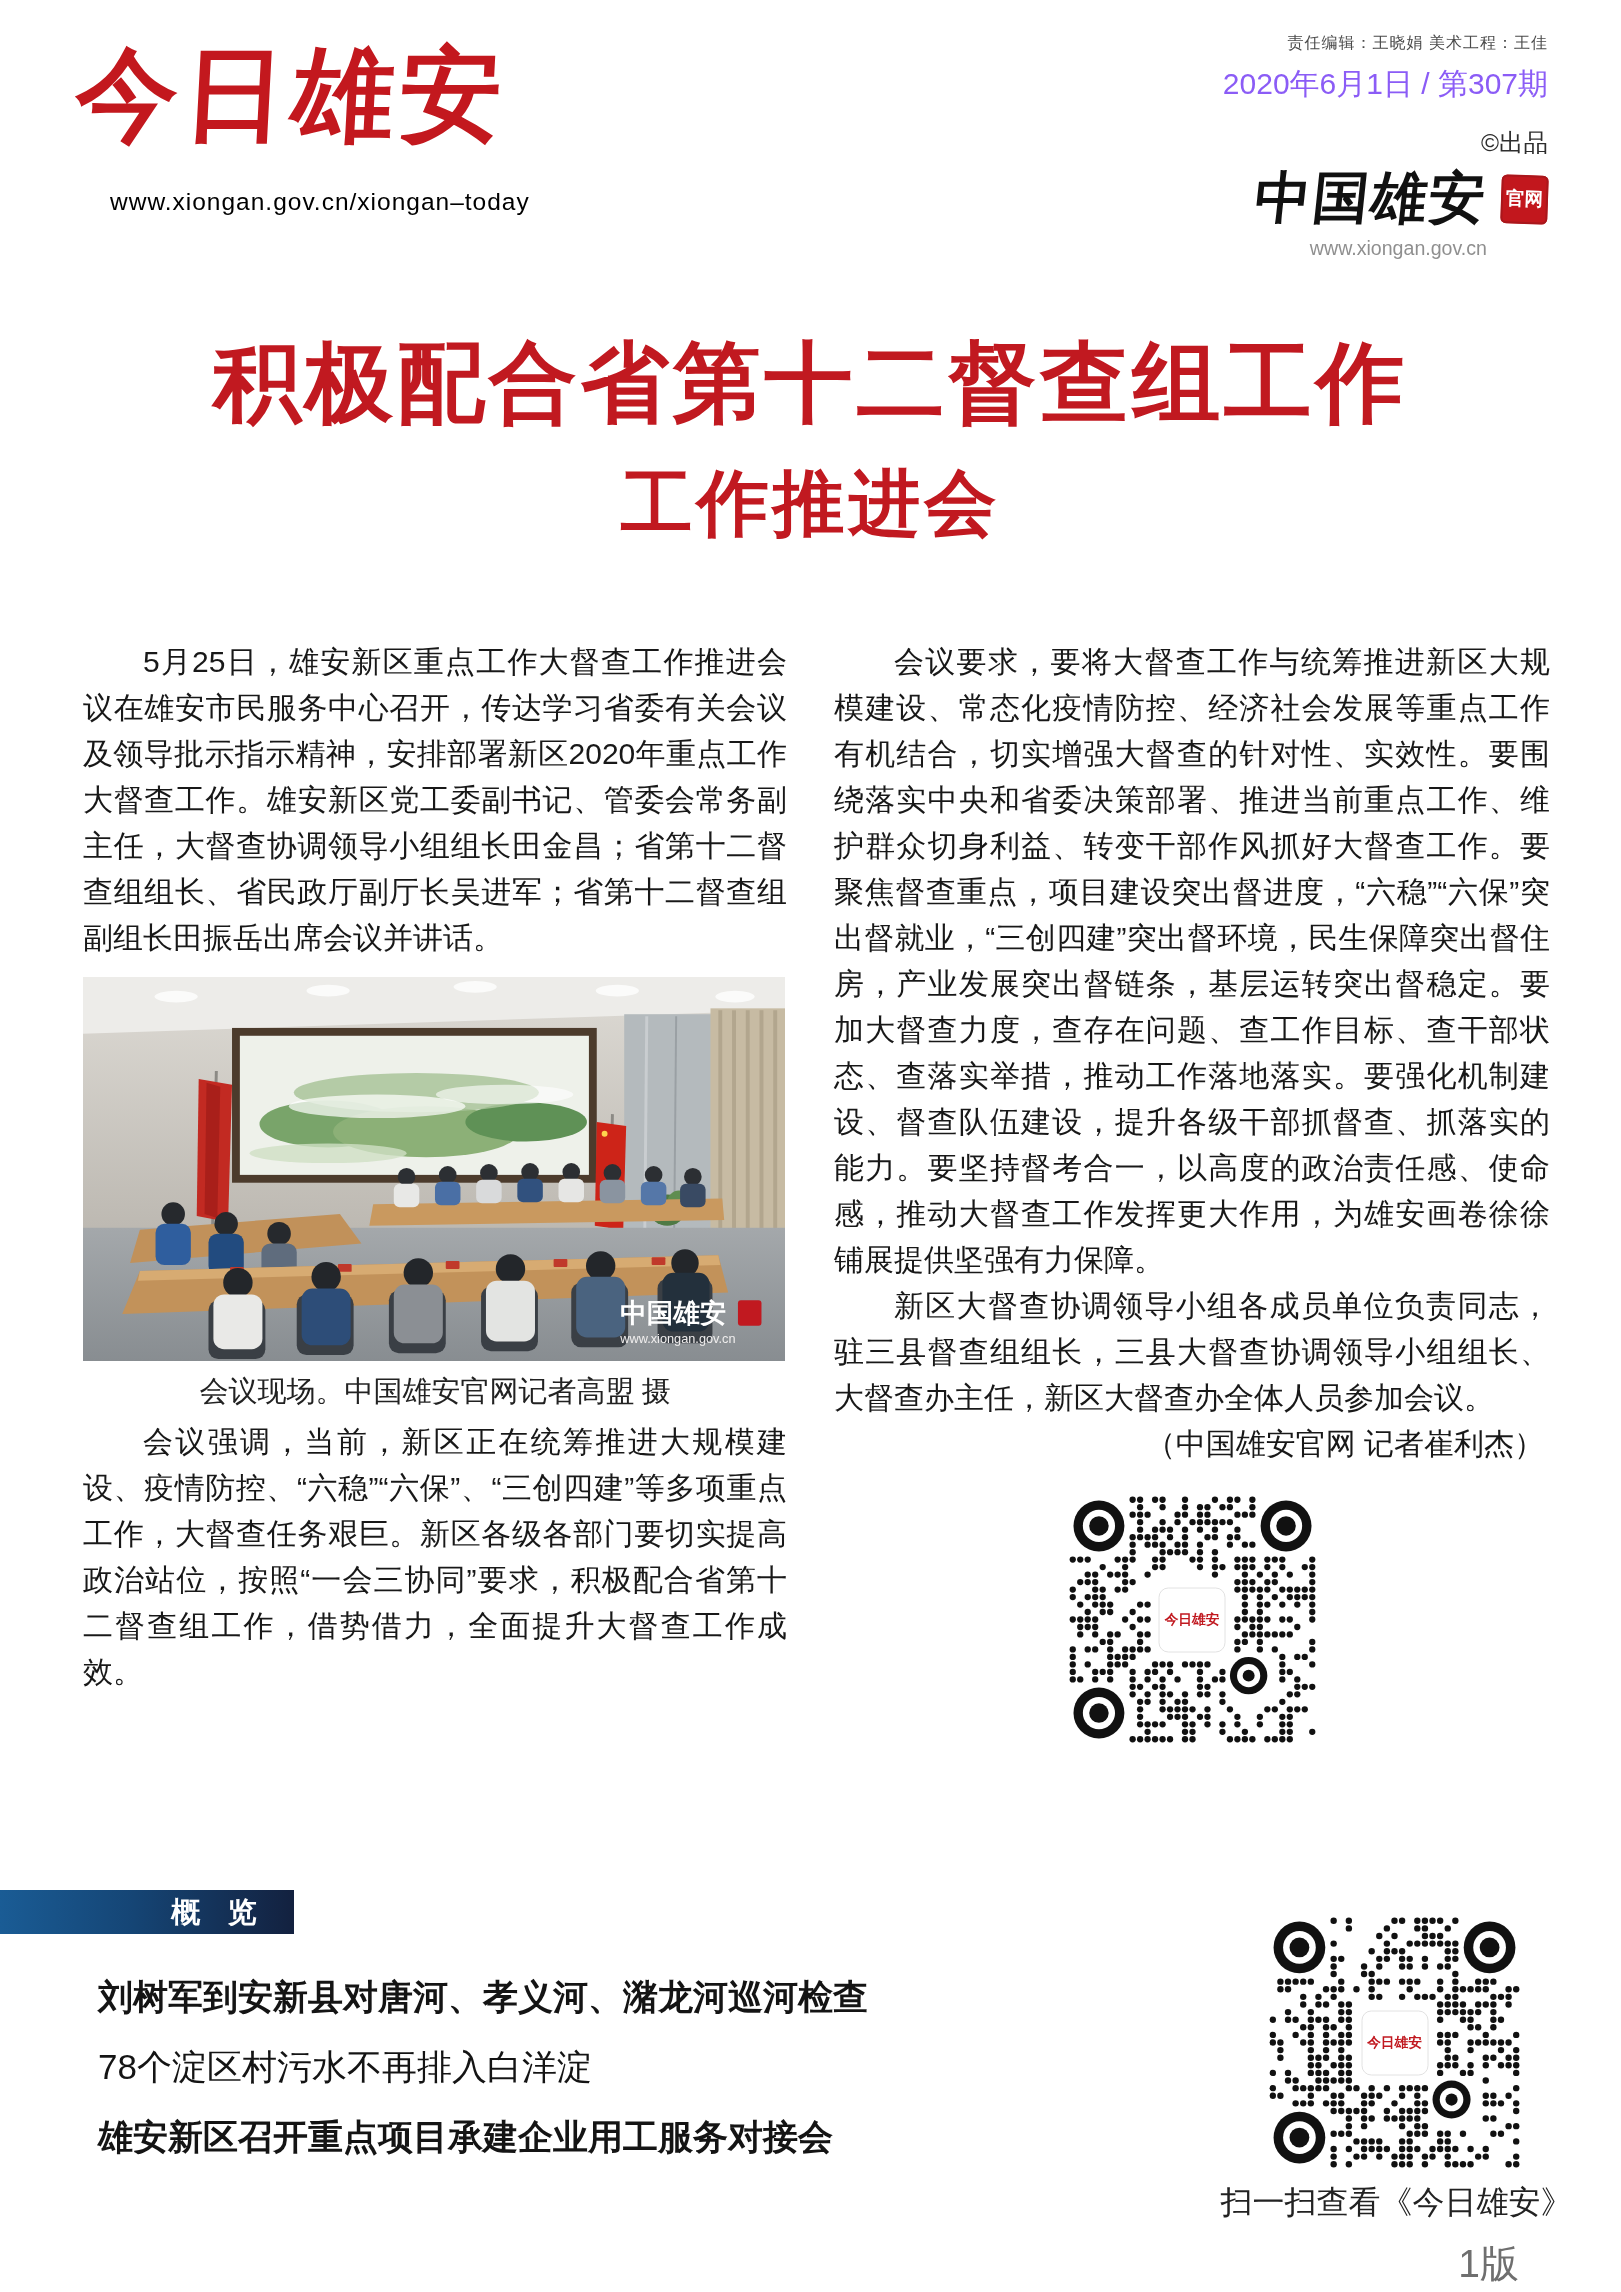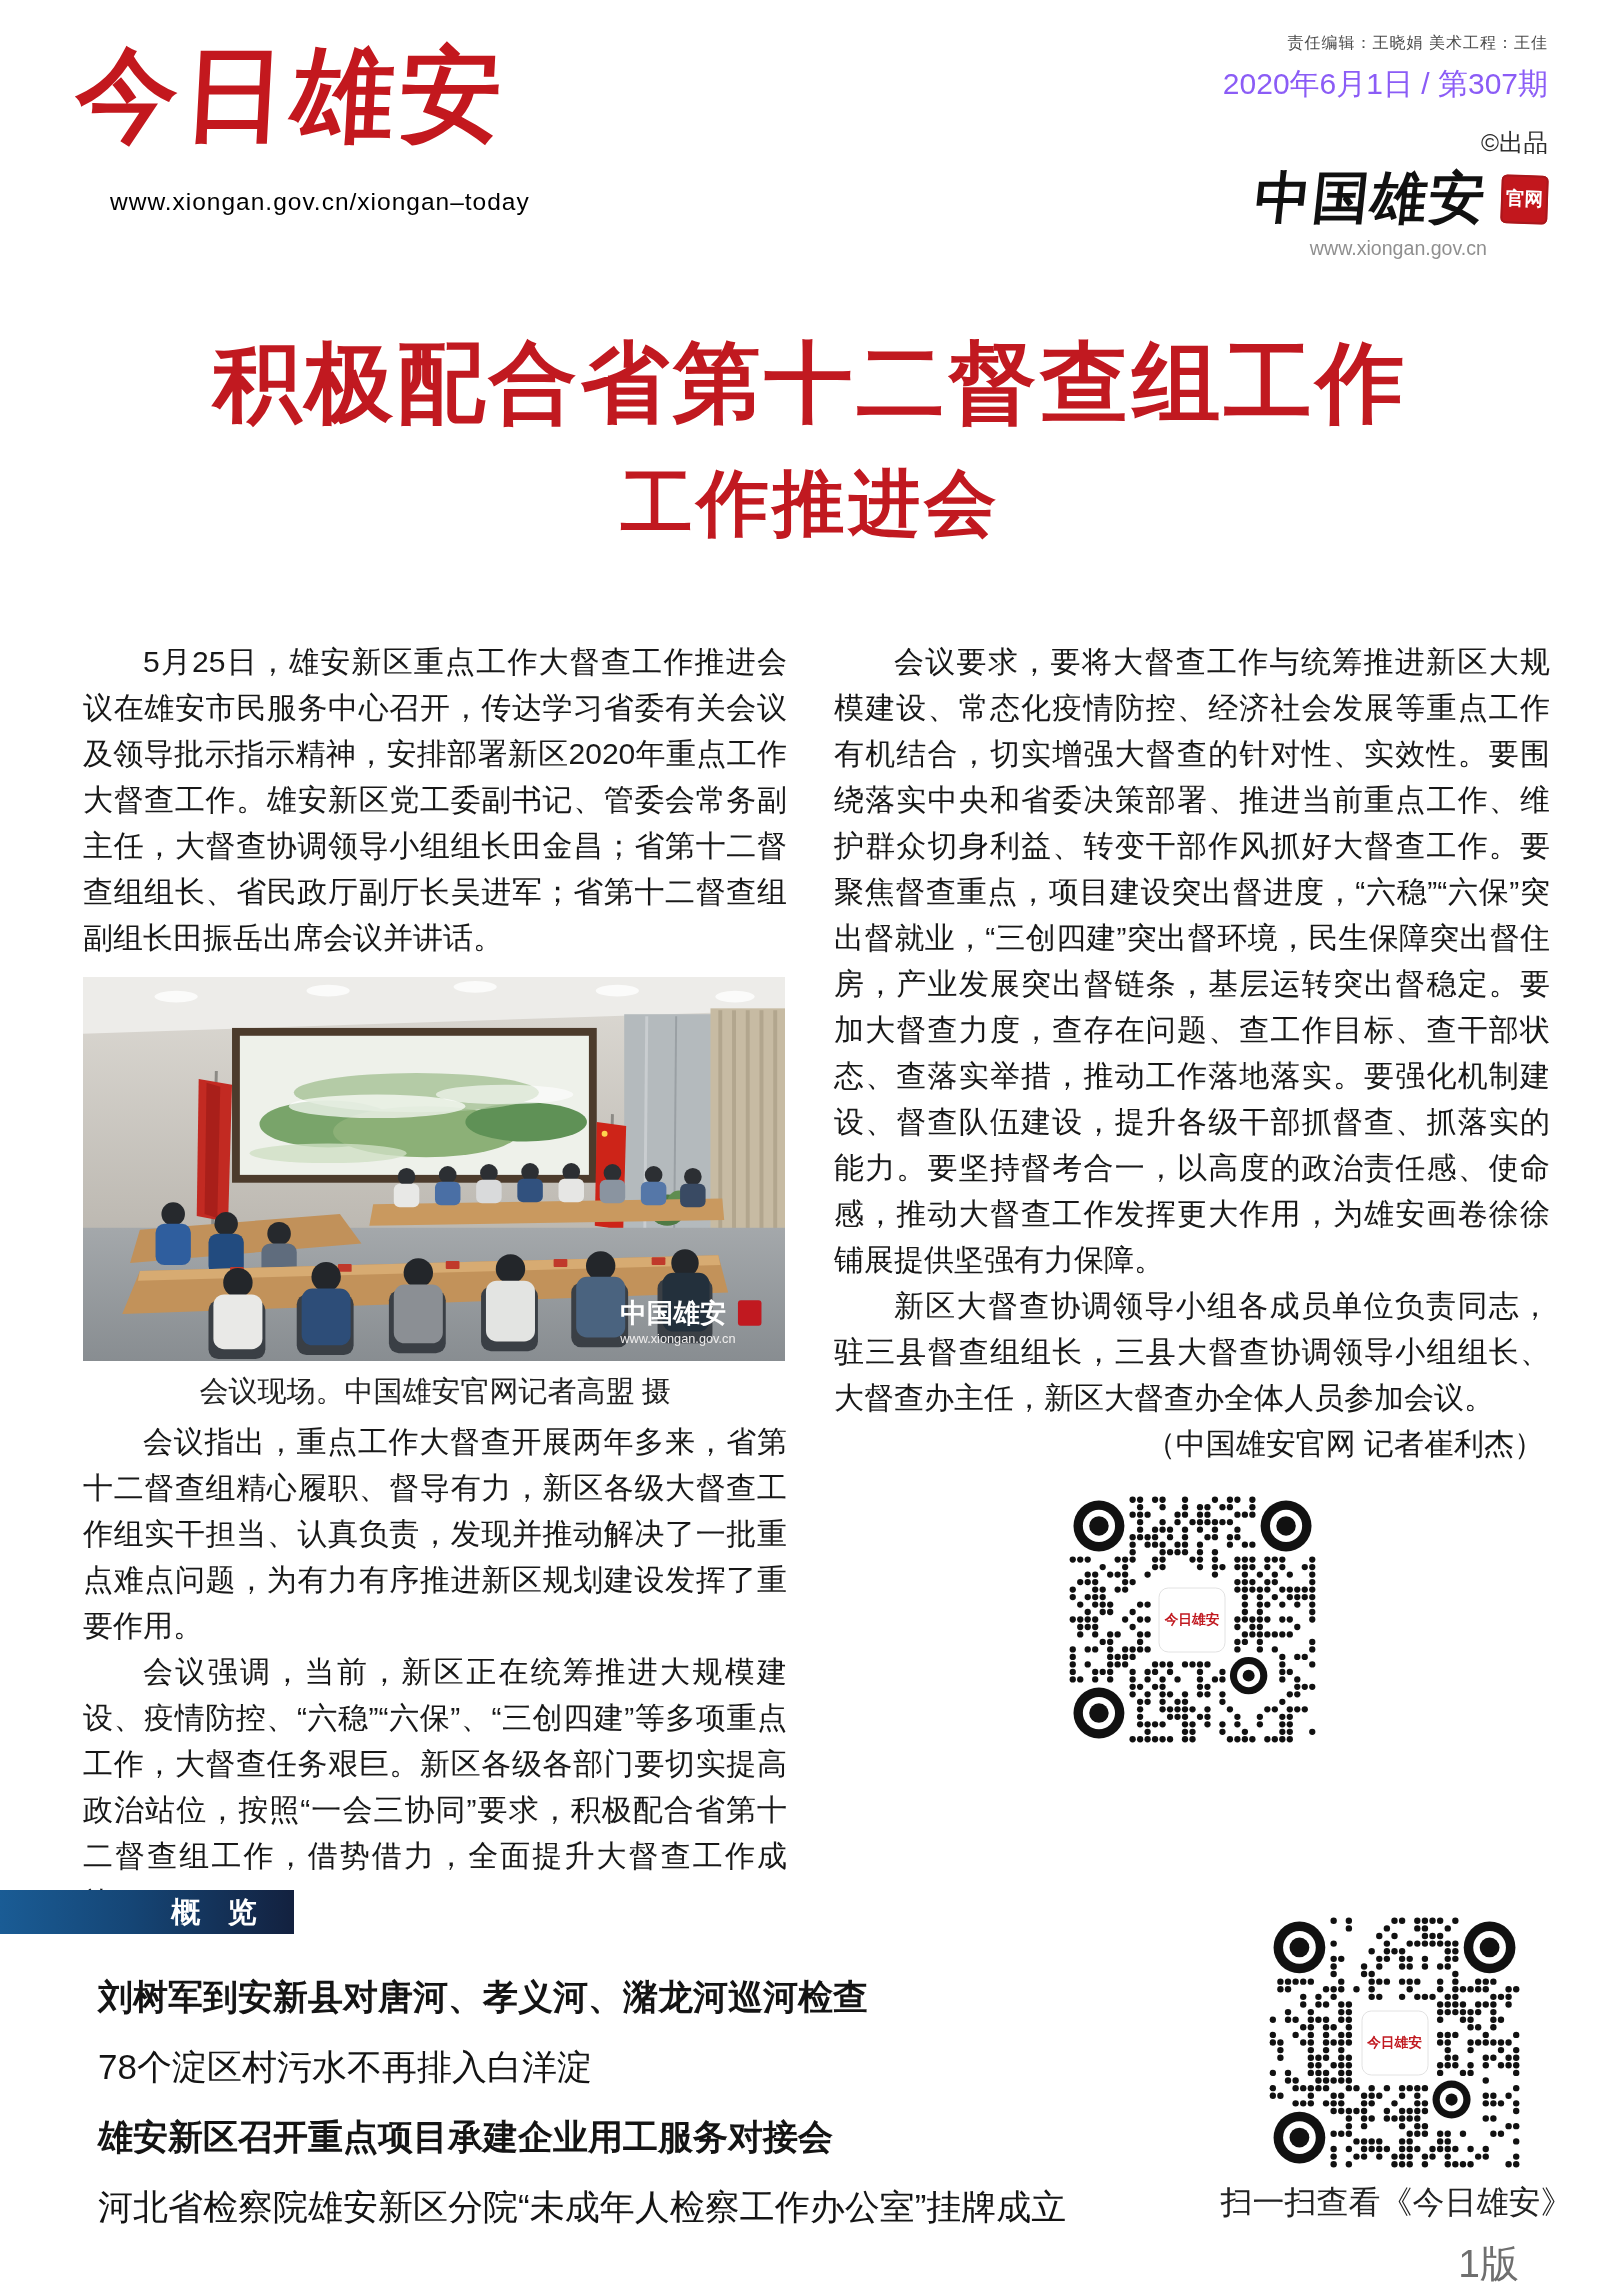--- a/index.html
+++ b/index.html
@@ -258,21 +258,20 @@
             </g>
         </g>
 
         <text x="548" y="352" font-size="27" font-weight="bold" fill="#ffffff">中国雄安</text>
         <rect x="668" y="330" width="24" height="26" rx="3" fill="#c11920"></rect>
         <text x="548" y="374" font-size="13" fill="#f0eeee">www.xiongan.gov.cn</text>
       </svg>
       <p class="caption">会议现场。中国雄安官网记者高盟 摄</p>
     </div>
 
-    <p>会议指出，重点工作大督查开展两年多来，省第十二督查组精心履职、督导有力，新区各级大督查工作组实干担当、认真负责，发现并推动解决了一批重点难点问题，为有力有序推进新区规划建设发挥了重要作用。</p>
     <p>会议强调，当前，新区正在统筹推进大规模建设、疫情防控、“六稳”“六保”、“三创四建”等多项重点工作，大督查任务艰巨。新区各级各部门要切实提高政治站位，按照“一会三协同”要求，积极配合省第十二督查组工作，借势借力，全面提升大督查工作成效。</p>
   </div>
 
   <div class="col col-right">
     <p>会议要求，要将大督查工作与统筹推进新区大规模建设、常态化疫情防控、经济社会发展等重点工作有机结合，切实增强大督查的针对性、实效性。要围绕落实中央和省委决策部署、推进当前重点工作、维护群众切身利益、转变干部作风抓好大督查工作。要聚焦督查重点，项目建设突出督进度，“六稳”“六保”突出督就业，“三创四建”突出督环境，民生保障突出督住房，产业发展突出督链条，基层运转突出督稳定。要加大督查力度，查存在问题、查工作目标、查干部状态、查落实举措，推动工作落地落实。要强化机制建设、督查队伍建设，提升各级干部抓督查、抓落实的能力。要坚持督考合一，以高度的政治责任感、使命感，推动大督查工作发挥更大作用，为雄安画卷徐徐铺展提供坚强有力保障。</p>
     <p>新区大督查协调领导小组各成员单位负责同志，驻三县督查组组长，三县大督查协调领导小组组长、大督查办主任，新区大督查办全体人员参加会议。</p>
     <p class="byline">（中国雄安官网 记者崔利杰）</p>
 
     <div class="qr1-block">
       <div class="qr">
@@ -652,21 +651,20 @@
       </div>
     </div>
   </div>
 
   <div class="ov-bar">概 览</div>
 
   <div class="ov-list">
     <div class="ov-item bold">刘树军到安新县对唐河、孝义河、潴龙河巡河检查</div>
     <div class="ov-item">78个淀区村污水不再排入白洋淀</div>
     <div class="ov-item bold">雄安新区召开重点项目承建企业用工服务对接会</div>
-    <div class="ov-item">河北省检察院雄安新区分院“未成年人检察工作办公室”挂牌成立</div>
   </div>
 
   <div class="qr2-abs">
     <div class="qr">
       <svg viewBox="0 0 33 33" id="qr2">
           <circle cx="8.5" cy="0.5" r="0.42" fill="#111"></circle>
           <circle cx="10.5" cy="0.5" r="0.42" fill="#111"></circle>
           <circle cx="16.5" cy="0.5" r="0.42" fill="#111"></circle>
           <circle cx="17.5" cy="0.5" r="0.42" fill="#111"></circle>
           <circle cx="19.5" cy="0.5" r="0.42" fill="#111"></circle>

